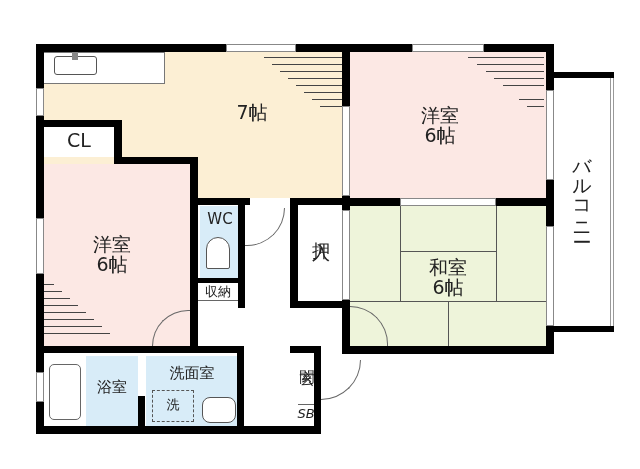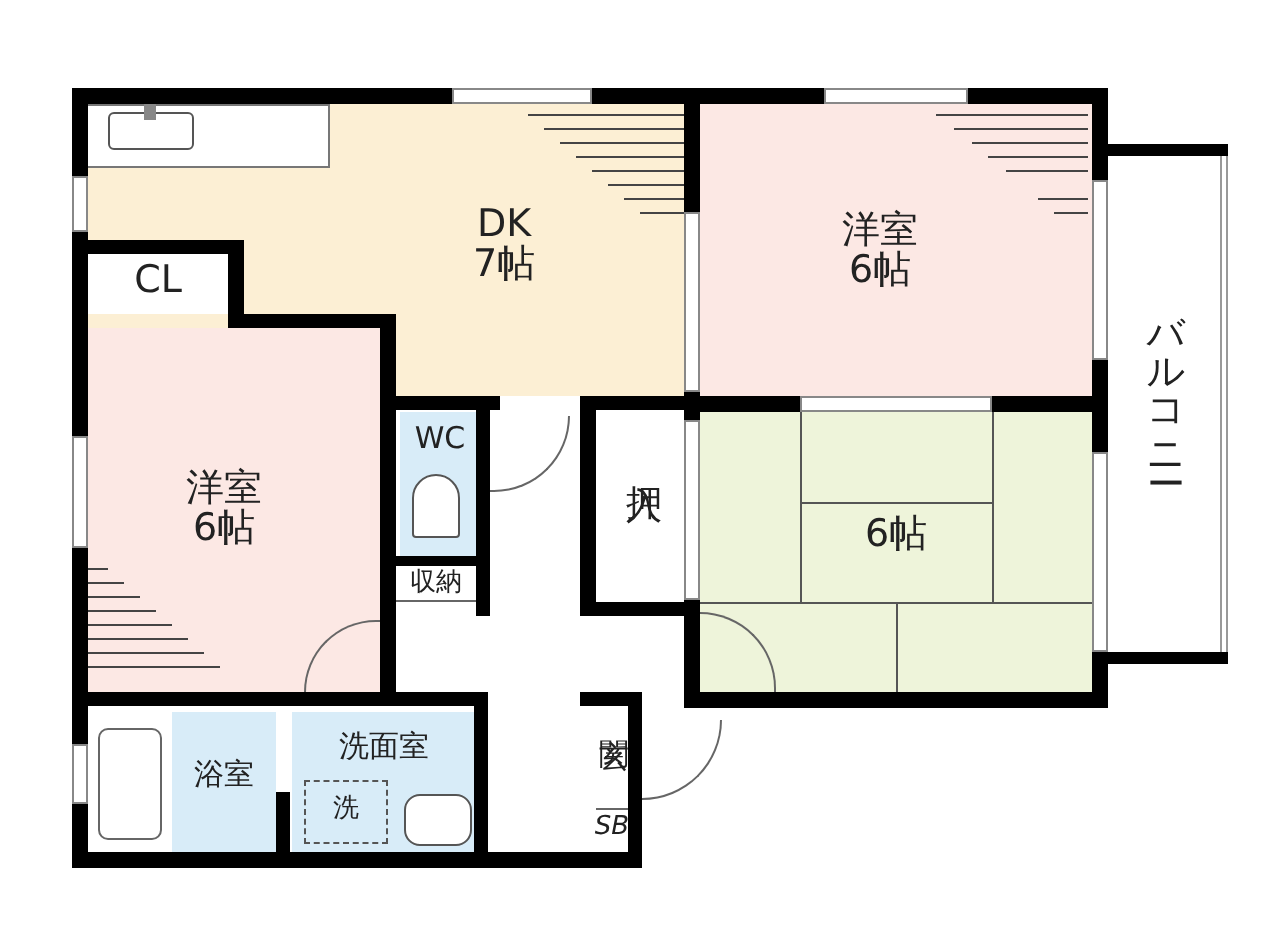--- a/index.html
+++ b/index.html
@@ -123,30 +123,30 @@
 <div class="abs" style="left:152px;top:390px;width:42px;height:32px;border:1px dashed #555;"></div>
 <div class="lbl sm" style="left:152px;top:398px;width:42px;">洗</div>
 <div class="abs" style="left:202px;top:397px;width:34px;height:26px;border:1px solid #555;border-radius:8px;background:#fff;"></div>
 
 <div class="abs" style="left:298px;top:353px;width:16px;height:73px;background:#fff;"></div>
 <div class="lbl mid" style="left:298px;top:358px;width:16px;writing-mode:vertical-rl;">玄関</div>
 <div class="abs" style="left:298px;top:404px;width:16px;height:22px;border-top:1px solid #666;"></div>
 <div class="lbl sm" style="left:288px;top:407px;width:36px;font-style:italic;">SB</div>
 
 <div class="lbl big" style="left:212px;top:103px;width:80px;">
-  <div>DK</div>
   <div>7帖</div>
 </div>
 <div class="lbl big" style="left:400px;top:106px;width:80px;">
   <div>洋室</div>
   <div>6帖</div>
 </div>
 <div class="lbl big" style="left:72px;top:235px;width:80px;">
   <div>洋室</div>
   <div>6帖</div>
 </div>
 <div class="lbl big" style="left:408px;top:258px;width:80px;">
+  <div>和室</div>
   <div>6帖</div>
 </div>
 <div class="lbl mid" style="left:200px;top:212px;width:40px;">WC</div>
 <div class="lbl mid" style="left:310px;top:228px;width:20px;writing-mode:vertical-rl;font-size:18px;">押入</div>
 <div class="lbl mid" style="left:86px;top:380px;width:52px;">浴室</div>
 <div class="lbl mid" style="left:146px;top:366px;width:92px;">洗面室</div>
 
 </body></html>

